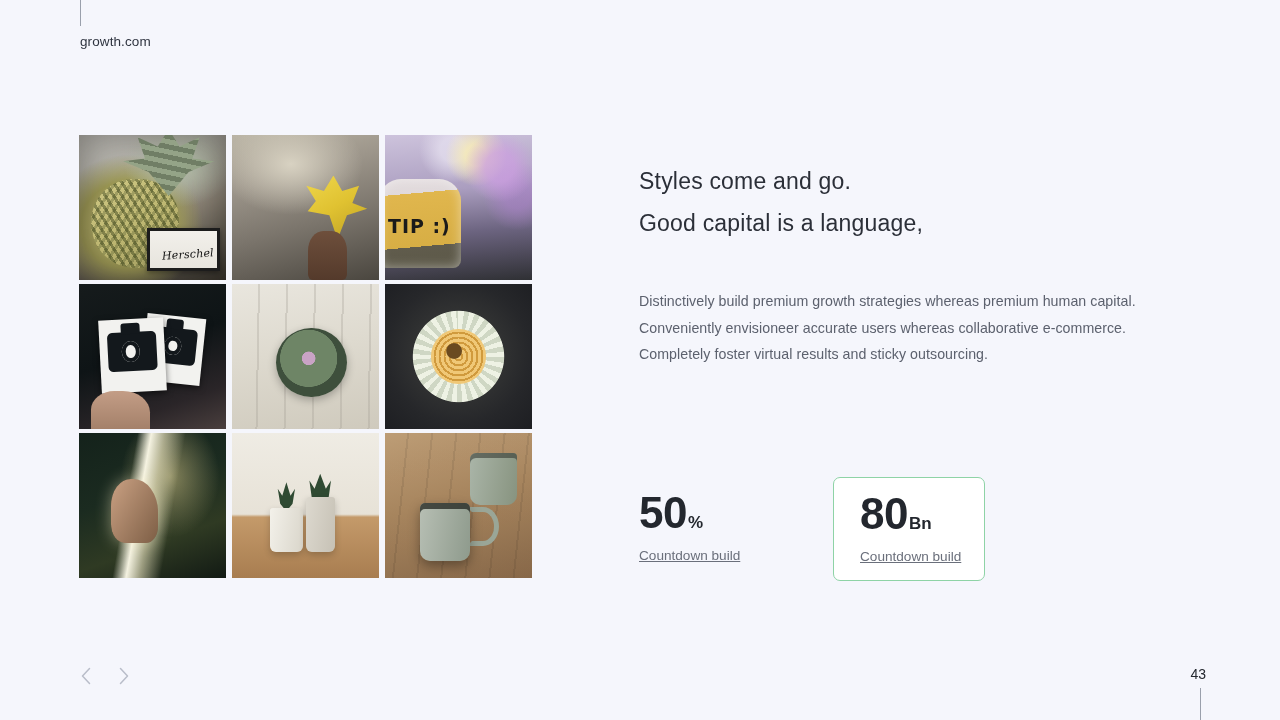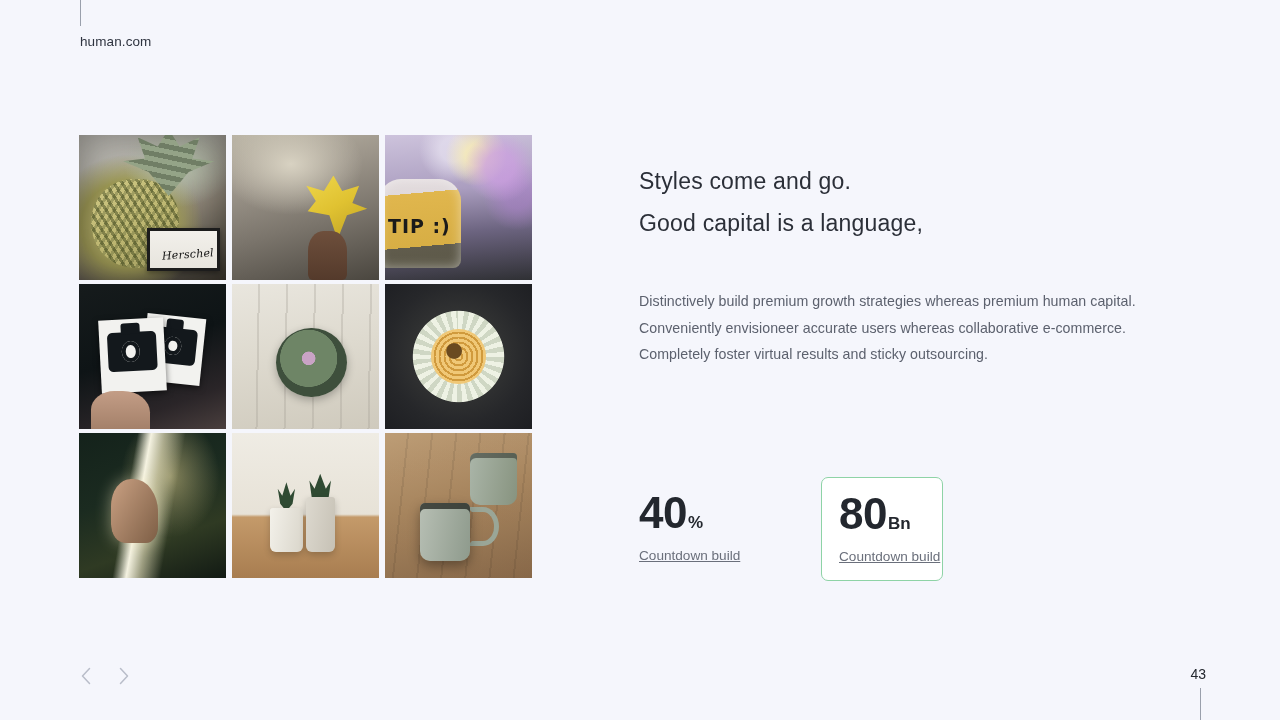--- a/index.html
+++ b/index.html
@@ -360,23 +360,23 @@
     display: flex;
     align-items: flex-start;
     gap: 0;
   }
   .stat {
     width: 182px;
     padding: 14px 0 0 0;
     box-sizing: border-box;
   }
   .stat.boxed {
-    margin-left: 0;
-    width: 122px;
-    padding: 14px 0 16px 17px;
+    margin-left: 12px;
+    width: 152px;
+    padding: 14px 0 16px 26px;
     border: 1.6px solid #8ed3a6;
     border-radius: 7px;
     background: #ffffff;
   }
   .stat-value {
     display: flex;
     align-items: baseline;
     color: #23272e;
   }
   .stat-num {
@@ -430,21 +430,21 @@
     width: 1px;
     height: 32px;
     background: #9aa0ac;
   }
 </style>
 </head>
 <body>
 
 <div class="brand">
   <div class="brand-rule"></div>
-  <div class="brand-name">human.com</div>
+  <div class="brand-name">growth.com</div>
 </div>
 
 <div class="gallery">
 
   <div class="tile">
     <div class="ph ph-pineapple">
       <div class="ph-leafy"></div>
     </div>
     <div class="tag-script">Herschel</div>
   </div>
@@ -511,21 +511,21 @@
     <div>Distinctively build premium growth strategies whereas premium human capital.</div>
     <div>Conveniently envisioneer accurate users whereas collaborative e-commerce.</div>
     <div>Completely foster virtual results and sticky outsourcing.</div>
   </div>
 </div>
 
 <div class="stats">
 
   <div class="stat">
     <div class="stat-value">
-      <span class="stat-num">40</span>
+      <span class="stat-num">50</span>
       <span class="stat-unit">%</span>
     </div>
     <div class="stat-label">Countdown build</div>
   </div>
 
   <div class="stat boxed">
     <div class="stat-value">
       <span class="stat-num">80</span>
       <span class="stat-unit">Bn</span>
     </div>

